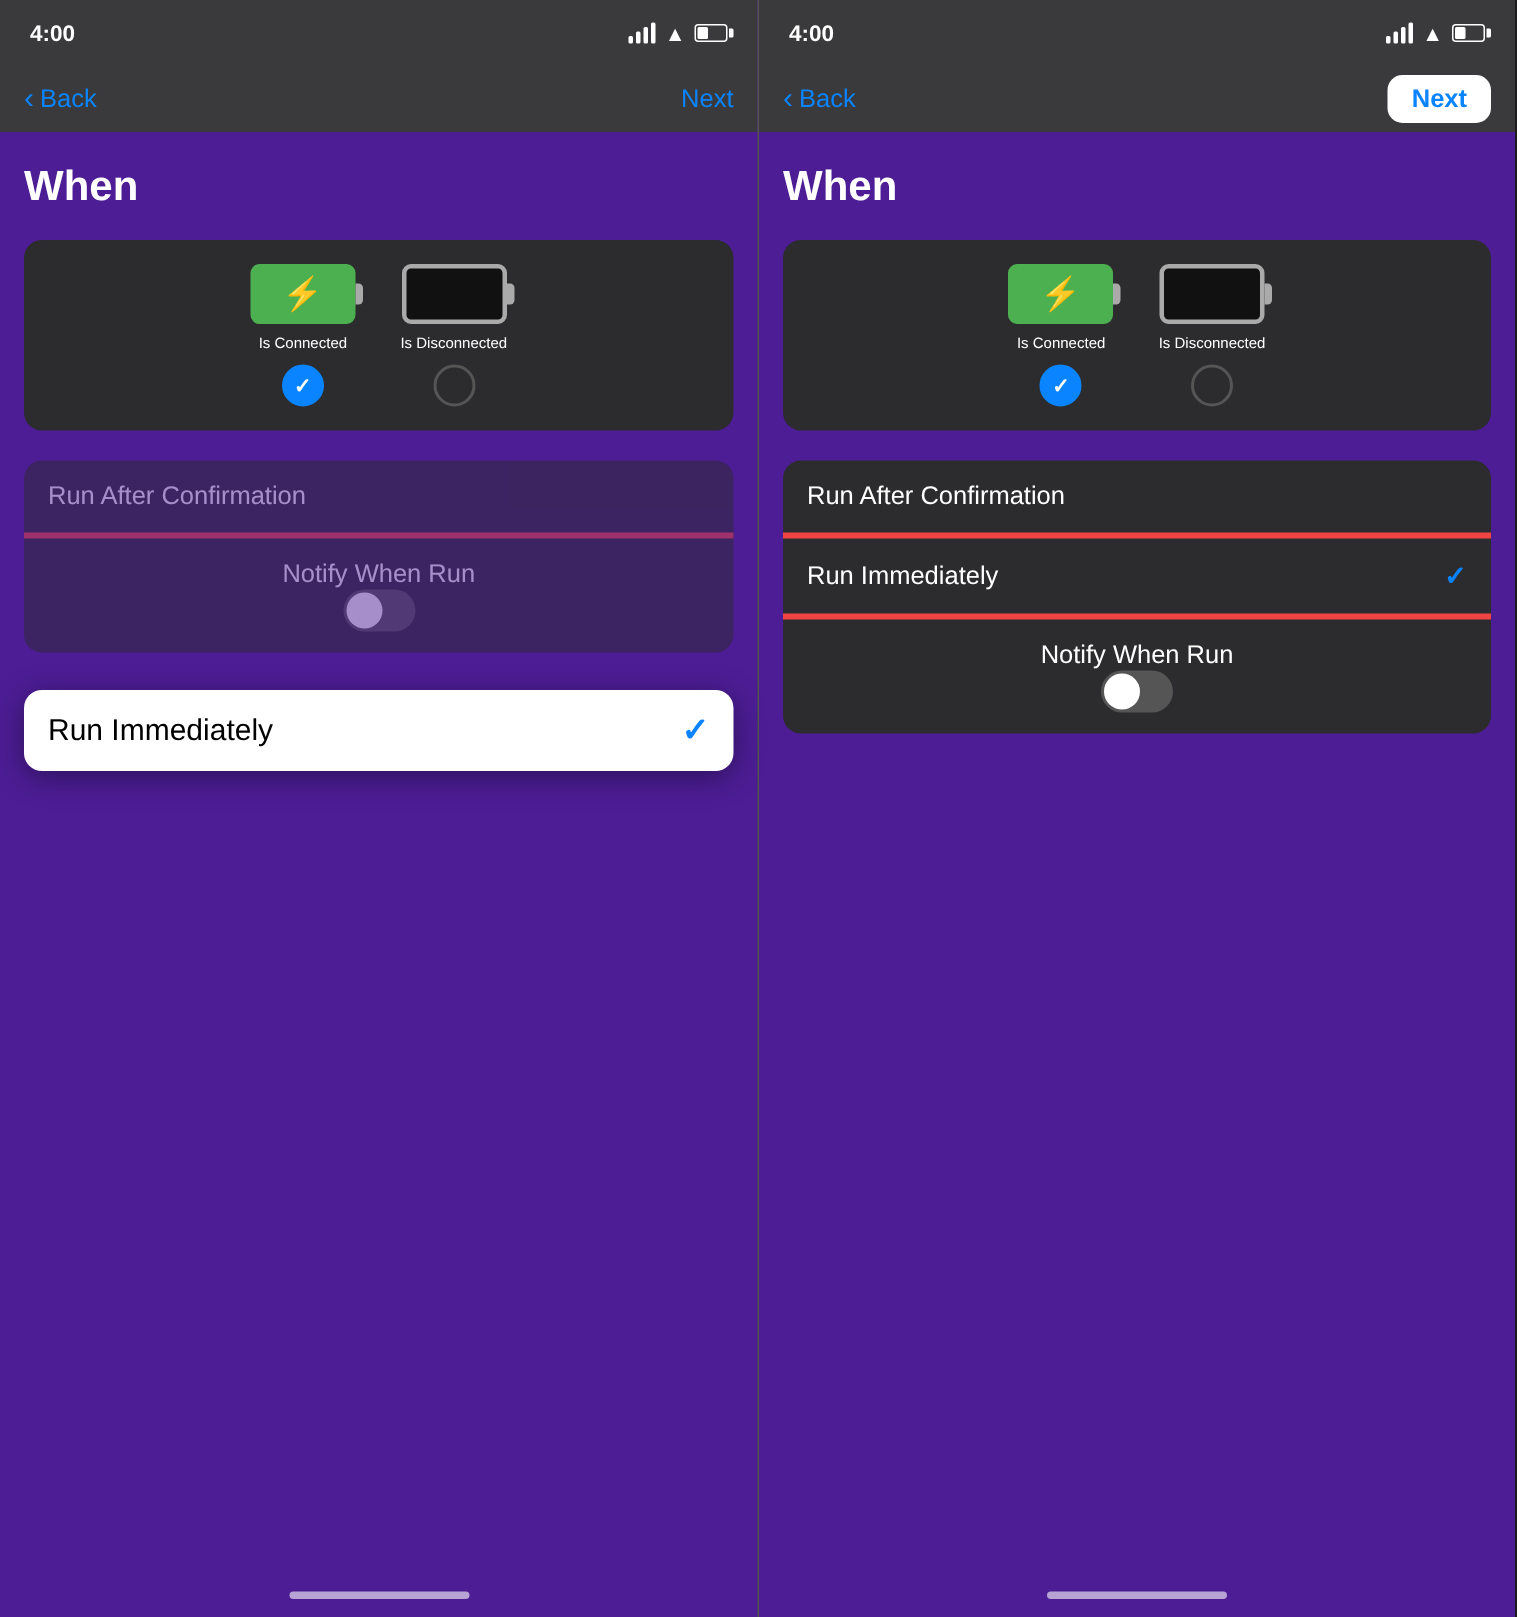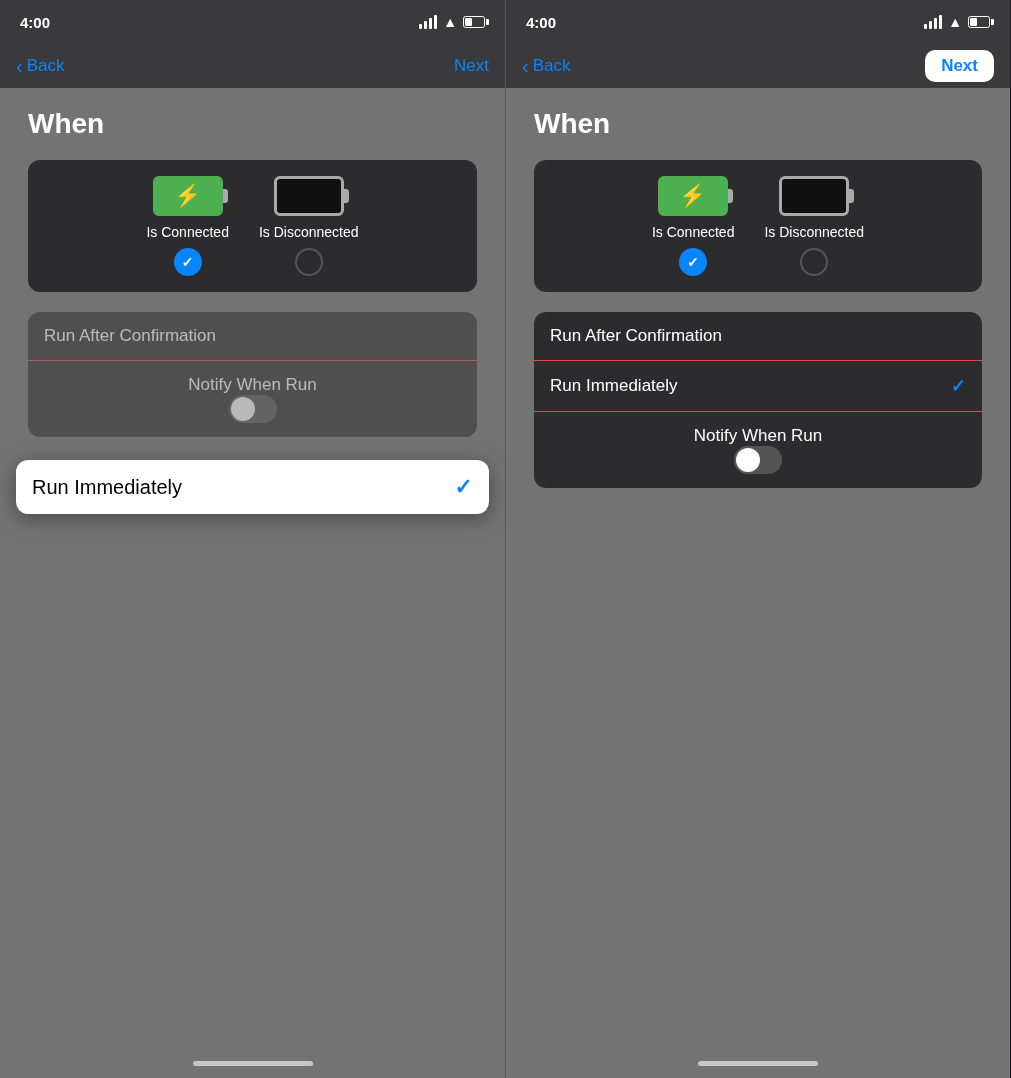--- a/index.html
+++ b/index.html
@@ -7,21 +7,21 @@
       width: 1011px;
       height: 1078px;
       display: flex;
       background: #1c1c1e;
       font-family: -apple-system, 'SF Pro Display', 'Helvetica Neue', sans-serif;
       overflow: hidden;
     }
     .phone-panel {
       width: 505px;
       height: 1078px;
-      background: #737373;
+      background: #4c1d95;
       position: relative;
       display: flex;
       flex-direction: column;
     }
     .phone-panel + .phone-panel {
       border-left: 1px solid #555;
     }
     
     .status-bar {
       height: 44px;
@@ -108,21 +108,21 @@
       font-size: 17px;
       font-weight: 600;
       background: #fff;
       border-radius: 10px;
       padding: 6px 16px;
       cursor: pointer;
     }
     
     .content {
       flex: 1;
-      padding: 20px 28px;
+      padding: 20px 16px;
       overflow: hidden;
     }
     .page-title {
       font-size: 28px;
       font-weight: 700;
       color: #fff;
       margin-bottom: 20px;
     }
     
     .options-card {
@@ -172,21 +172,21 @@
     .lightning-bolt {
       position: absolute;
       top: 50%;
       left: 50%;
       transform: translate(-50%, -50%);
       color: #fff;
       font-size: 22px;
       z-index: 1;
     }
     .battery-label {
-      font-size: 14px;
+      font-size: 10px;
       color: #fff;
       text-align: center;
     }
     .radio-circle {
       width: 28px;
       height: 28px;
       border-radius: 50%;
       border: 2px solid #555;
       display: flex;
       align-items: center;
@@ -207,21 +207,21 @@
       background: #2c2c2e;
       border-radius: 12px;
       overflow: visible;
       position: relative;
     }
     .menu-item {
       display: flex;
       align-items: center;
       justify-content: space-between;
       padding: 14px 16px;
-      border-bottom: 1px solid #ef4444;
+      border-bottom: 4px solid #ef4444;
       position: relative;
     }
     .menu-item:last-child {
       border-bottom: none;
       flex-direction: column;
     }
     .menu-item-text {
       font-size: 17px;
       color: #fff;
     }

